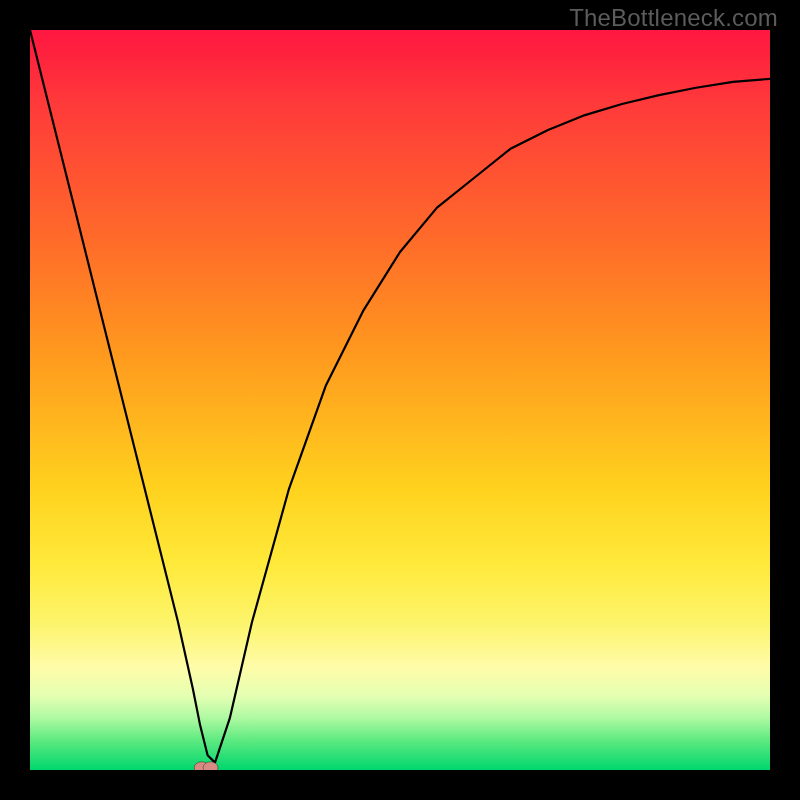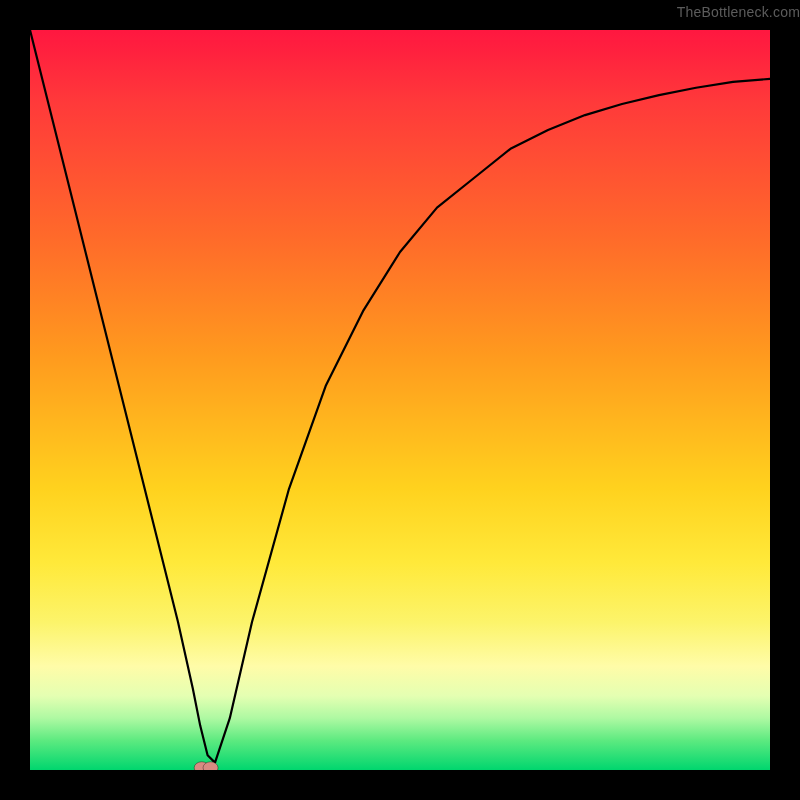--- a/index.html
+++ b/index.html
@@ -41,23 +41,23 @@
   .plot-area svg {
     position: absolute;
     left: 0;
     top: 0;
     width: 740px;
     height: 740px;
   }
   .source-label {
     position: absolute;
     top: 4px;
-    right: 0;
+    right: 22px;
     color: #5c5c5c;
-    font-size: 14px;
+    font-size: 24px;
     font-weight: 500;
     letter-spacing: 0.2px;
   }
   .marker {
     fill: #d88b82;
     stroke: rgba(0,0,0,0.35);
     stroke-width: 1;
   }
 </style>
 </head>

